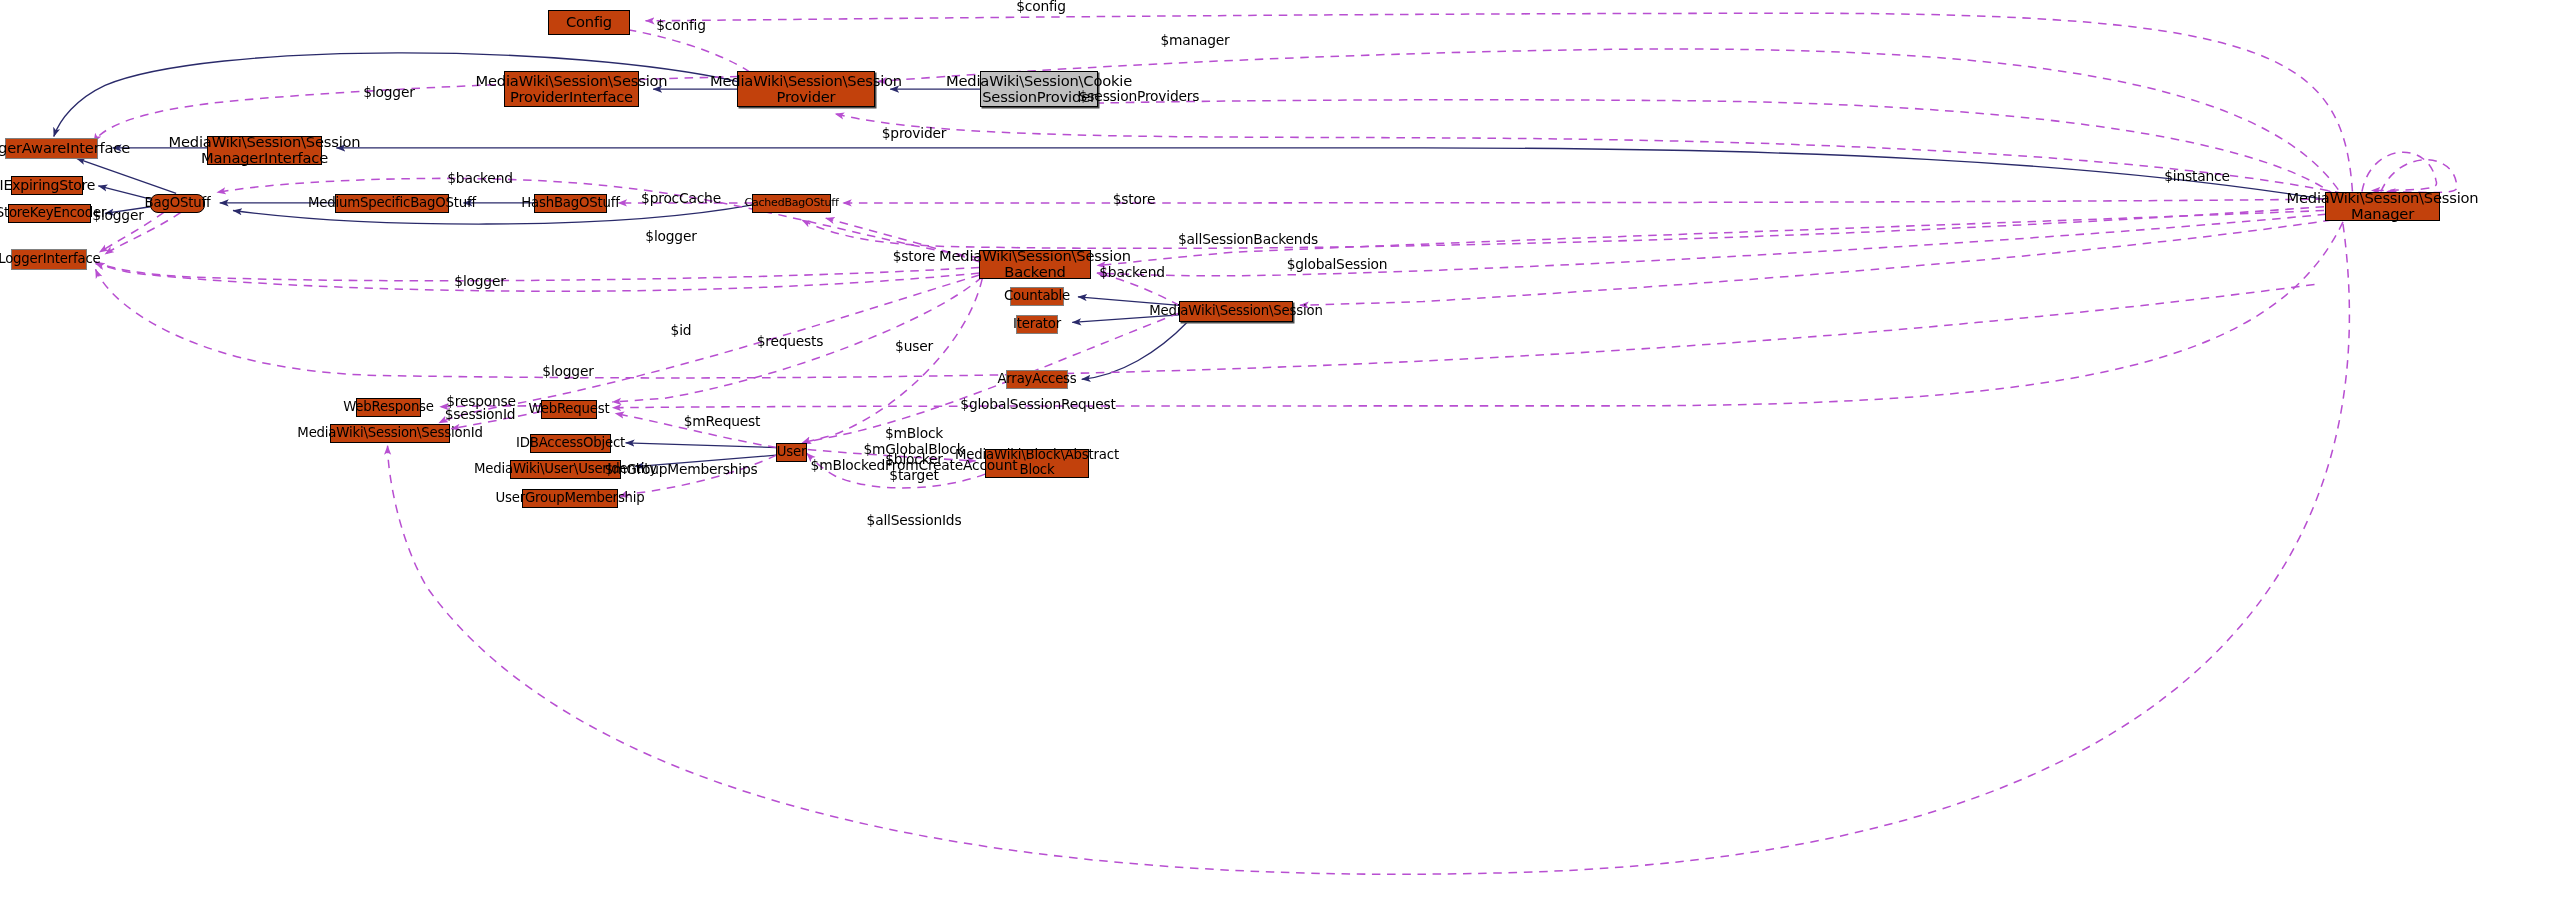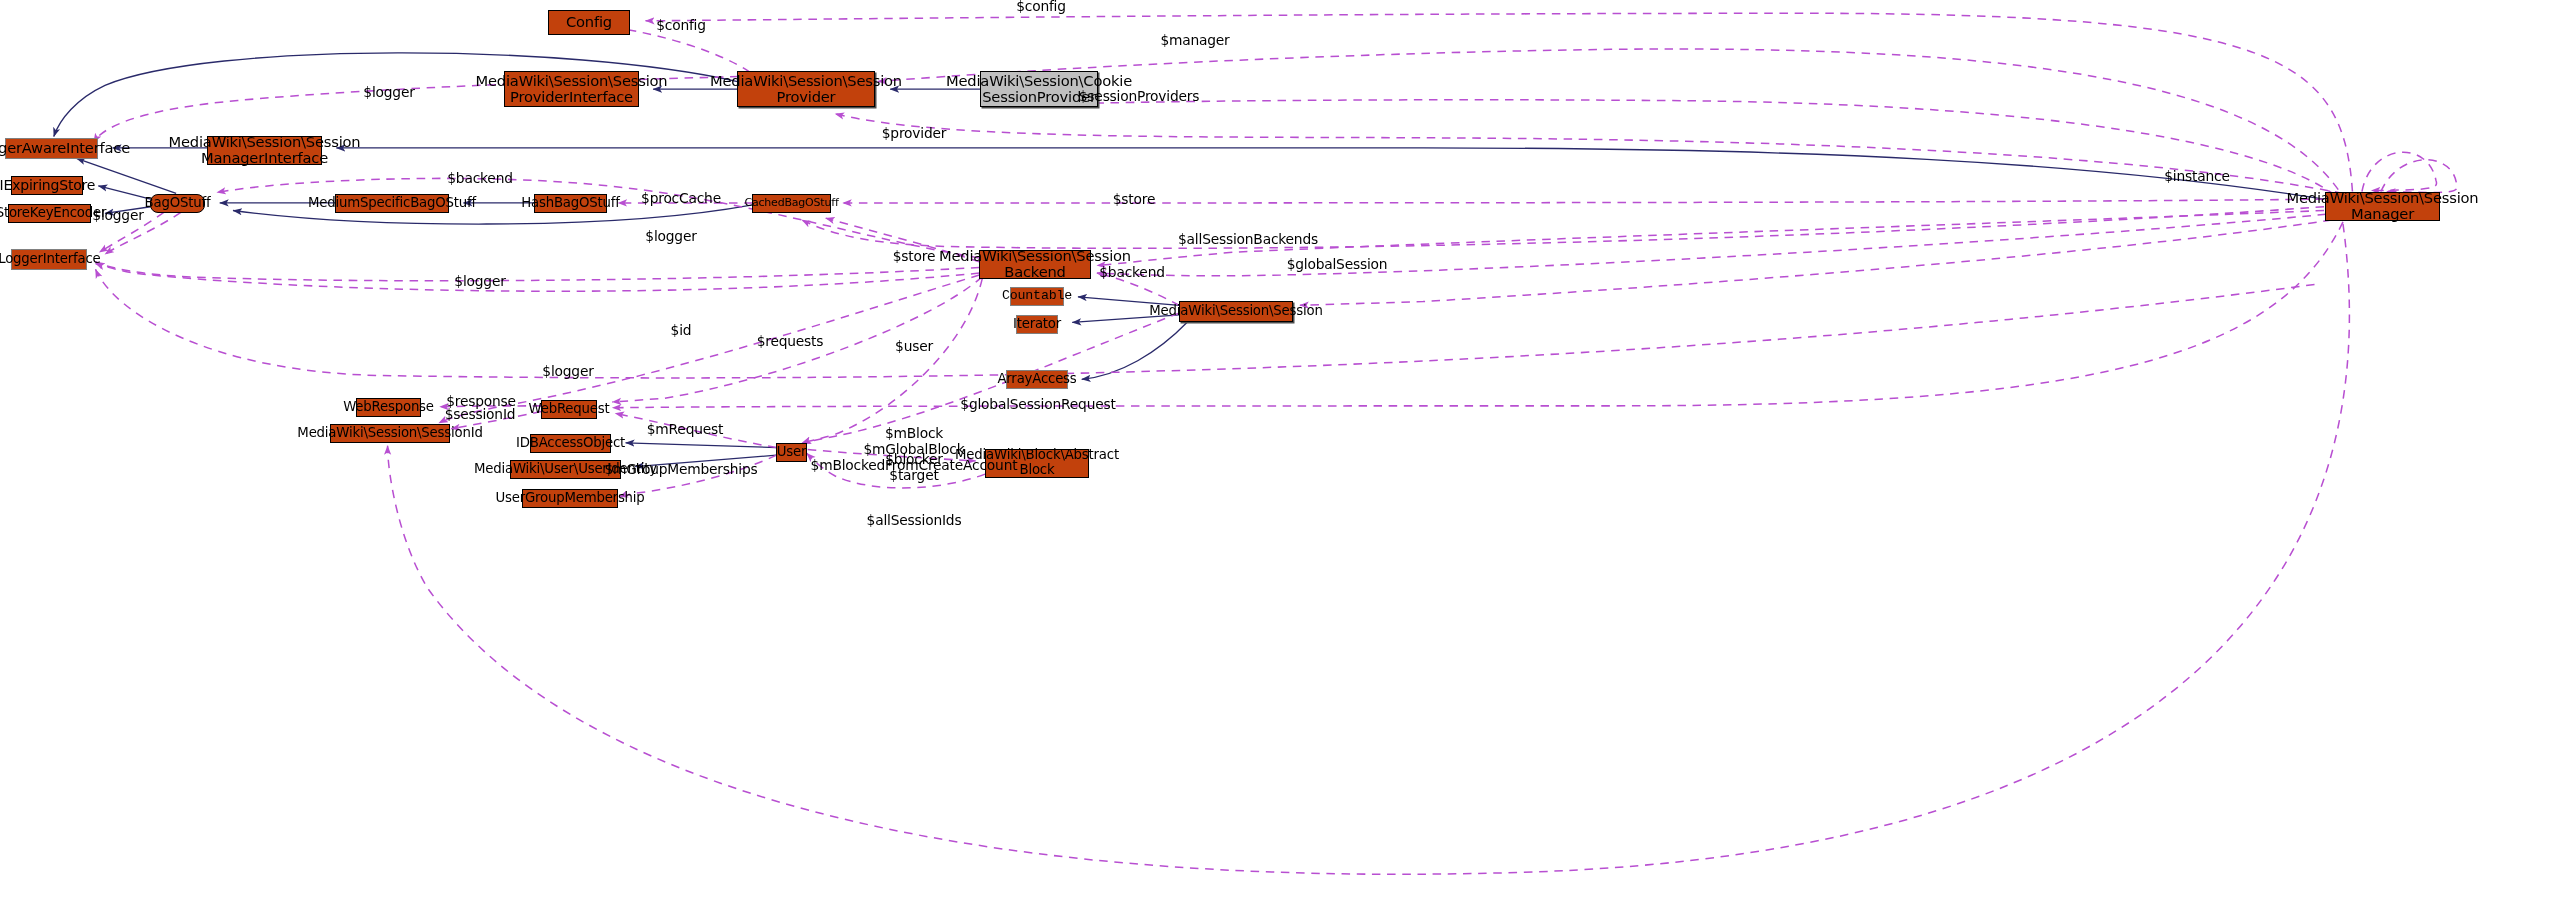--- a/index.html
+++ b/index.html
@@ -175,21 +175,21 @@
 Manager</div>
   <div class="node" style="left:11.4px;top:176px;width:72px;height:19px;font-size:14px;">IExpiringStore</div>
   <div class="node" style="left:150px;top:194px;width:55px;height:19px;font-size:13.3px;border-radius:8px;">BagOStuff</div>
   <div class="node" style="left:335px;top:194px;width:114px;height:19px;font-size:13.3px;">MediumSpecificBagOStuff</div>
   <div class="node" style="left:534px;top:194px;width:73px;height:19px;font-size:13.3px;">HashBagOStuff</div>
   <div class="node" style="left:752px;top:194px;width:79px;height:19px;font-size:11px;">CachedBagOStuff</div>
   <div class="node" style="left:7.6px;top:204px;width:83px;height:19px;font-size:13.3px;">IStoreKeyEncoder</div>
   <div class="node light" style="left:11.4px;top:249px;width:76px;height:21px;font-size:13.3px;">LoggerInterface</div>
   <div class="node" style="left:979px;top:250px;width:112px;height:28.5px;">MediaWiki\Session\Session
 Backend</div>
-  <div class="node light" style="left:1010px;top:287px;width:54px;height:19px;font-size:13.3px;font-family:Liberation Mono, monospace;">Countable</div>
+  <div class="node light" style="left:1010px;top:287px;width:54px;height:19px;font-size:13.3px;">Countable</div>
   <div class="node thick" style="left:1179px;top:301px;width:114px;height:21px;font-size:13.3px;">MediaWiki\Session\Session</div>
   <div class="node light" style="left:1016px;top:315px;width:42px;height:19px;font-size:13.3px;">Iterator</div>
   <div class="node light" style="left:1006px;top:370px;width:62px;height:19px;font-size:13.3px;">ArrayAccess</div>
   <div class="node" style="left:356px;top:398px;width:65px;height:19px;font-size:13.3px;">WebResponse</div>
   <div class="node" style="left:541px;top:400px;width:56px;height:19px;font-size:13.3px;">WebRequest</div>
   <div class="node" style="left:330px;top:424px;width:120px;height:19px;font-size:13.3px;">MediaWiki\Session\SessionId</div>
   <div class="node" style="left:530px;top:434px;width:81px;height:19px;font-size:13.3px;">IDBAccessObject</div>
   <div class="node" style="left:776px;top:443px;width:31px;height:19px;font-size:13.3px;">User</div>
   <div class="node" style="left:985px;top:449px;width:104px;height:28.5px;font-size:13.3px;">MediaWiki\Block\Abstract
 Block</div>
@@ -213,21 +213,21 @@
   <div class="elabel" style="left:1337px;top:265px;">$globalSession</div>
   <div class="elabel" style="left:1132px;top:273px;">$backend</div>
   <div class="elabel" style="left:480px;top:282px;">$logger</div>
   <div class="elabel" style="left:681px;top:331px;">$id</div>
   <div class="elabel" style="left:790px;top:342px;">$requests</div>
   <div class="elabel" style="left:914px;top:347px;">$user</div>
   <div class="elabel" style="left:568px;top:372px;">$logger</div>
   <div class="elabel" style="left:481px;top:402px;">$response</div>
   <div class="elabel" style="left:1038px;top:405px;">$globalSessionRequest</div>
   <div class="elabel" style="left:480px;top:415px;">$sessionId</div>
-  <div class="elabel" style="left:685px;top:422px;margin-top:8px;">$mRequest</div>
+  <div class="elabel" style="left:722px;top:422px;">$mRequest</div>
   <div class="elabel" style="left:914px;top:450px;">$mBlock
 $mGlobalBlock
 $mBlockedFromCreateAccount</div>
   <div class="elabel" style="left:681px;top:470px;">$mGroupMemberships</div>
   <div class="elabel" style="left:914px;top:468px;">$blocker
 $target</div>
   <div class="elabel" style="left:914px;top:521px;">$allSessionIds</div>
 
 </div>
 

